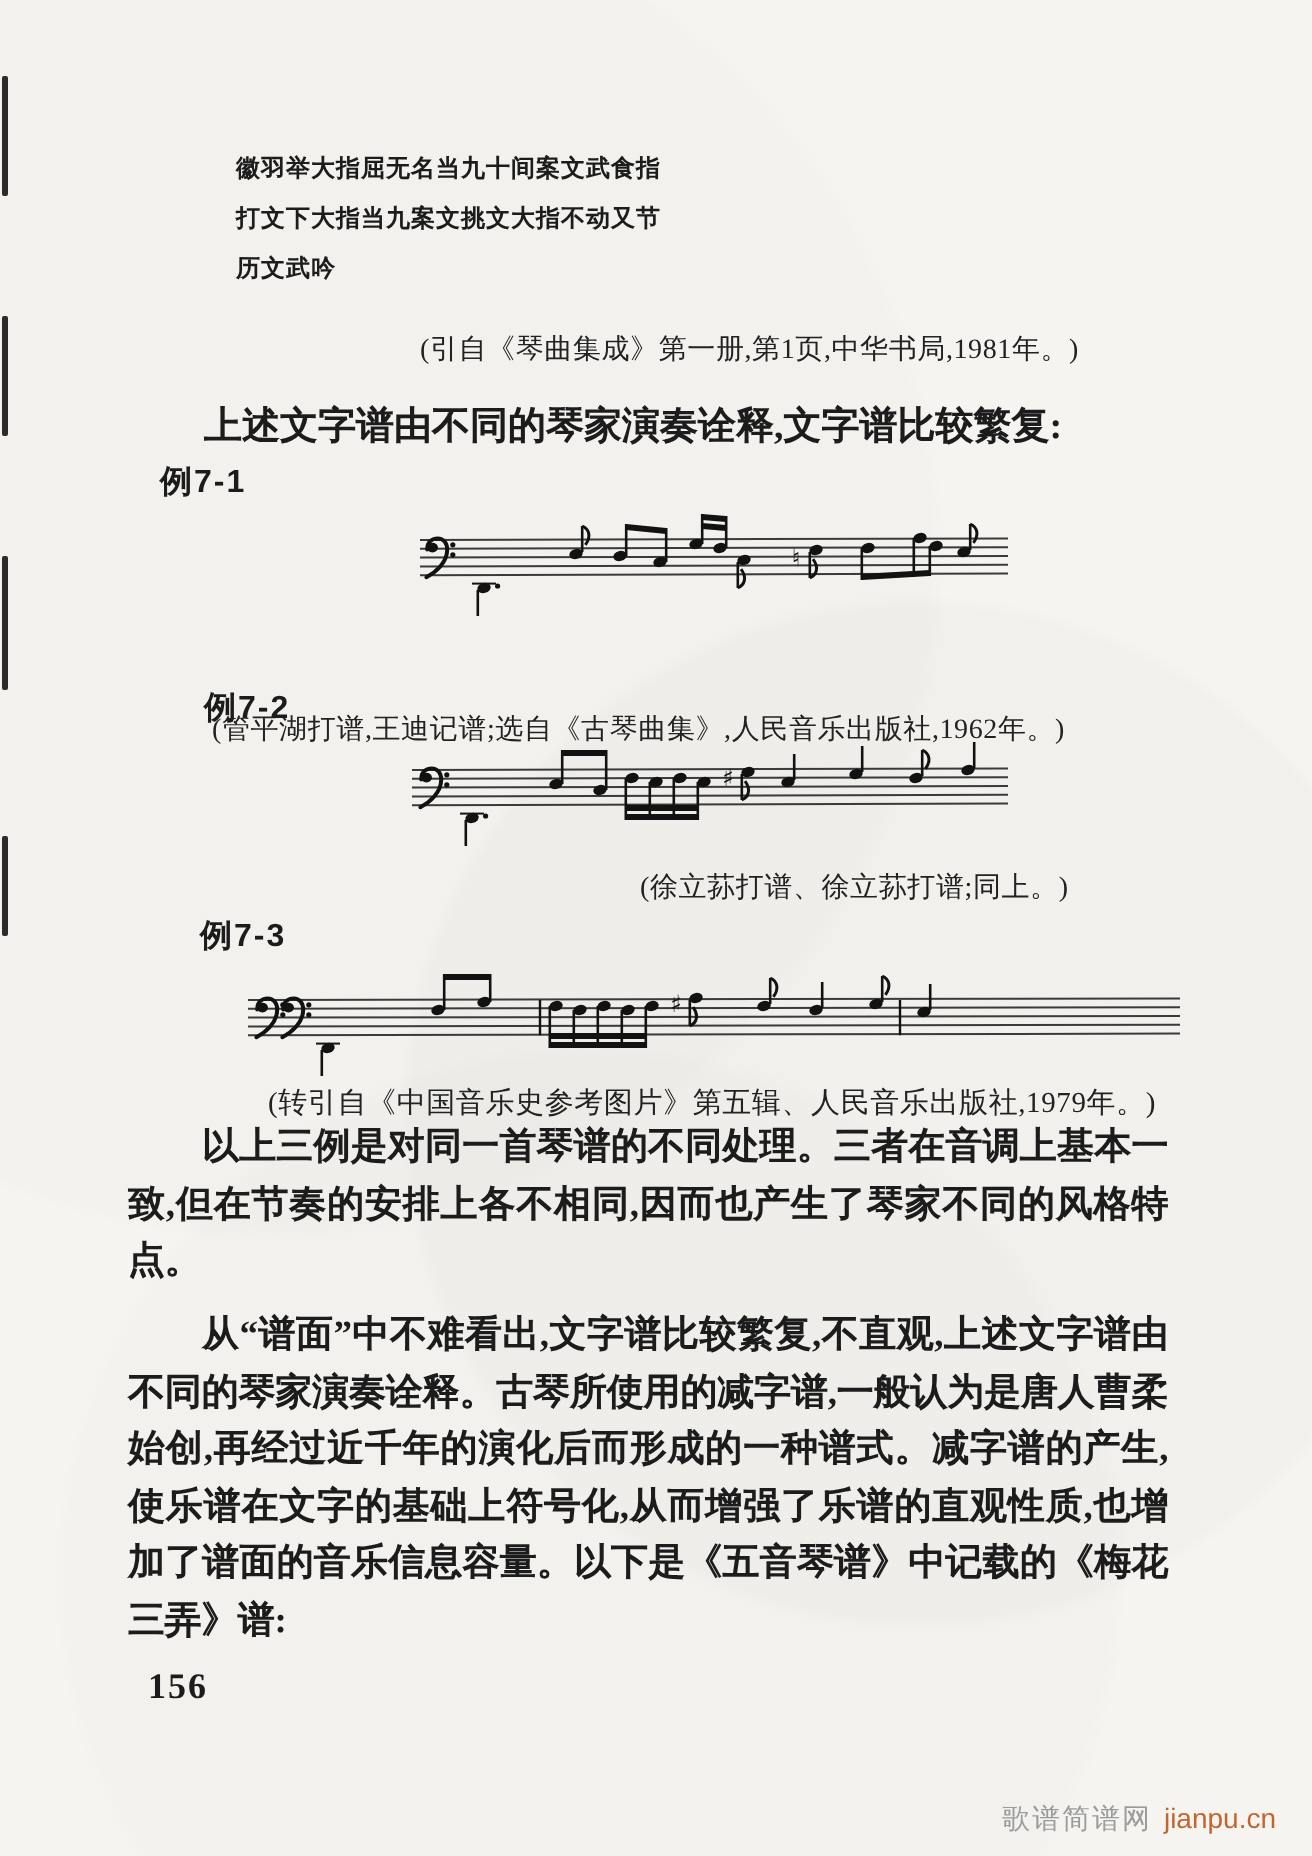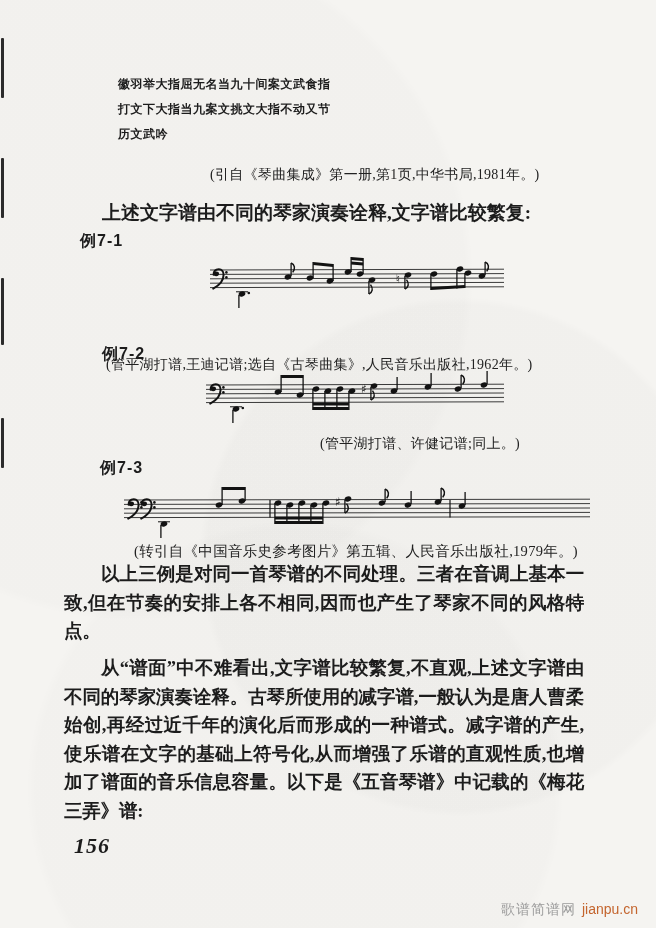--- a/index.html
+++ b/index.html
@@ -26,21 +26,21 @@
   .intro{left:64px;top:200px;width:520px;font-size:19px;text-indent:2em;font-weight:600;}
   .example-label{font-size:16px;font-weight:bold;font-family:"Liberation Sans","DejaVu Sans",sans-serif;letter-spacing:1px;}
   .lbl-1{left:80px;top:231px;}
   .lbl-2{left:102px;top:344px;}
   .lbl-3{left:100px;top:458px;}
   .staff-box{position:absolute;}
   .body-para{left:64px;top:0;width:520px;font-size:18.5px;line-height:28.5px;
     text-align:justify;text-indent:2em;font-weight:600;letter-spacing:-0.2px;}
   .para-1{top:560px;}
   .para-2{top:654px;}
-  .page-number{left:74px;top:833px;font-size:22px;letter-spacing:1px;font-weight:600;font-style:italic;}
+  .page-number{left:74px;top:833px;font-size:18px;letter-spacing:1px;font-weight:600;}
   .watermark{right:18px;top:901px;font-size:14px;font-family:"Liberation Sans","DejaVu Sans",sans-serif;}
   .watermark .wm-name{letter-spacing:1px;}
   .watermark .wm-url{margin-left:6px;}
   svg{display:block;}
 </style>
 </head>
 <body>
 
 <div class="page">
 
@@ -152,21 +152,21 @@
         <line x1="191.1" y1="22" x2="191.1" y2="9" stroke="#121212" stroke-width="1.3"></line>
         <ellipse cx="222" cy="19" rx="3.4" ry="2.5" fill="#121212" transform="rotate(-15 222 19)"></ellipse>
         <line x1="225.1" y1="18" x2="225.1" y2="5" stroke="#121212" stroke-width="1.3"></line>
         <ellipse cx="252" cy="21" rx="3.4" ry="2.5" fill="#121212" transform="rotate(-15 252 21)"></ellipse>
         <line x1="255.1" y1="20" x2="255.1" y2="7" stroke="#121212" stroke-width="1.3"></line>
         <path d="M255.1,7 c3.6,1.6 4.6,5.4 1.6,9.4" stroke="#121212" stroke-width="1.5" fill="none"></path>
         <ellipse cx="278" cy="17" rx="3.4" ry="2.5" fill="#121212" transform="rotate(-15 278 17)"></ellipse>
         <line x1="281.1" y1="16" x2="281.1" y2="3" stroke="#121212" stroke-width="1.3"></line>
       </svg>
     </div>
-  <div class="abs citation cit-3">(管平湖打谱、许健记谱;同上。)</div>
+  <div class="abs citation cit-3">(徐立荪打谱、徐立荪打谱;同上。)</div>
 
   <div class="abs example-label lbl-3">例7-3</div>
   <div class="staff-box" style="left: 124px; top: 484px; width: 466px; height: 62px;">
       <svg width="466" height="62" viewBox="0 0 466 62">
         <line x1="0" y1="16" x2="466" y2="15.2" stroke="#3a3a3a" stroke-width="1"></line>
         <line x1="0" y1="20.4" x2="466" y2="19.599999999999998" stroke="#3a3a3a" stroke-width="1"></line>
         <line x1="0" y1="24.8" x2="466" y2="24" stroke="#3a3a3a" stroke-width="1"></line>
         <line x1="0" y1="29.200000000000003" x2="466" y2="28.400000000000002" stroke="#3a3a3a" stroke-width="1"></line>
         <line x1="0" y1="33.6" x2="466" y2="32.800000000000004" stroke="#3a3a3a" stroke-width="1"></line>
         <g transform="translate(4,15)">

